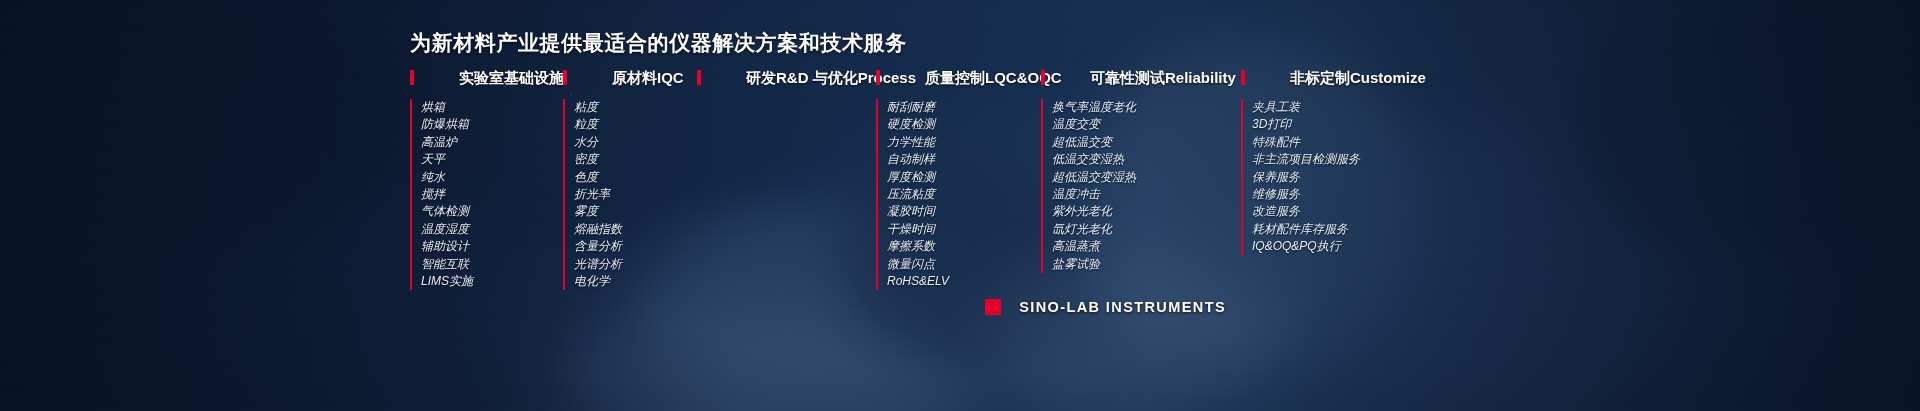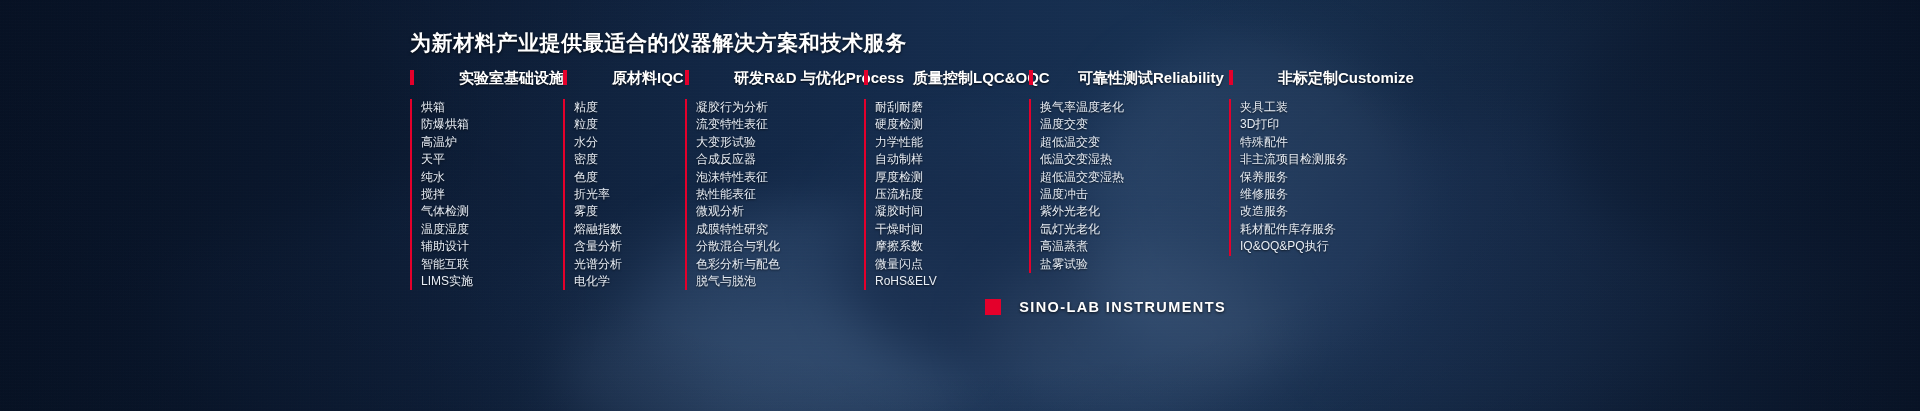--- a/index.html
+++ b/index.html
@@ -54,21 +54,21 @@
     position:absolute; left:410px; top:29px;
     font-size:21px; font-weight:bold; letter-spacing:.6px;
     color:#ffffff; white-space:nowrap;
     text-shadow:0 1px 3px rgba(0,0,0,.75);
   }
 
   .columns { position:absolute; left:410px; top:66px; display:flex; }
 
   .col { position:relative; }
   .col-w1 { width:153px; }  
-  .col-w2 { width:122px; }  
+  .col-w2 { width:134px; }  
   .col-w3 { width:179px; }  
   .col-w4 { width:165px; }  
   .col-w5 { width:200px; }  
   .col-w6 { width:230px; }  
 
   .col-head {
     display:flex; align-items:center;
     font-size:15px; font-weight:bold; color:#ffffff;
     white-space:nowrap; height:22px;
     text-shadow:0 1px 2px rgba(0,0,0,.8);
@@ -78,20 +78,21 @@
     display:inline-block; width:4px; height:15px;
     background:#e4002b; margin-right:5px; flex:0 0 auto;
   }
   .head-label { line-height:1; }
 
   .col-list {
     margin-top:11px;
     border-left:2px solid #e4002b;
     padding:0 0 0 9px;
     list-style:none;
+    font-style:italic;
   }
   .col-list li {
     font-size:12px; line-height:17.4px;
     color:#e8eef6; white-space:nowrap;
     text-shadow:0 1px 2px rgba(0,0,0,.7);
   }
 
   
   .brand {
     position:absolute; right:694px; bottom:96px;
@@ -168,33 +169,20 @@
         <li>光谱分析</li>
         <li>电化学</li>
       </ul>
     </div>
 
     <div class="col col-w3">
       <div class="col-head">
         <span class="head-bar"></span>
         <span class="head-label">研发R&amp;D 与优化Process</span>
       </div>
-      <ul class="col-list">
-        <li>凝胶行为分析</li>
-        <li>流变特性表征</li>
-        <li>大变形试验</li>
-        <li>合成反应器</li>
-        <li>泡沫特性表征</li>
-        <li>热性能表征</li>
-        <li>微观分析</li>
-        <li>成膜特性研究</li>
-        <li>分散混合与乳化</li>
-        <li>色彩分析与配色</li>
-        <li>脱气与脱泡</li>
-      </ul>
     </div>
 
     <div class="col col-w4">
       <div class="col-head">
         <span class="head-bar"></span>
         <span class="head-label">质量控制LQC&amp;OQC</span>
       </div>
       <ul class="col-list">
         <li>耐刮耐磨</li>
         <li>硬度检测</li>

